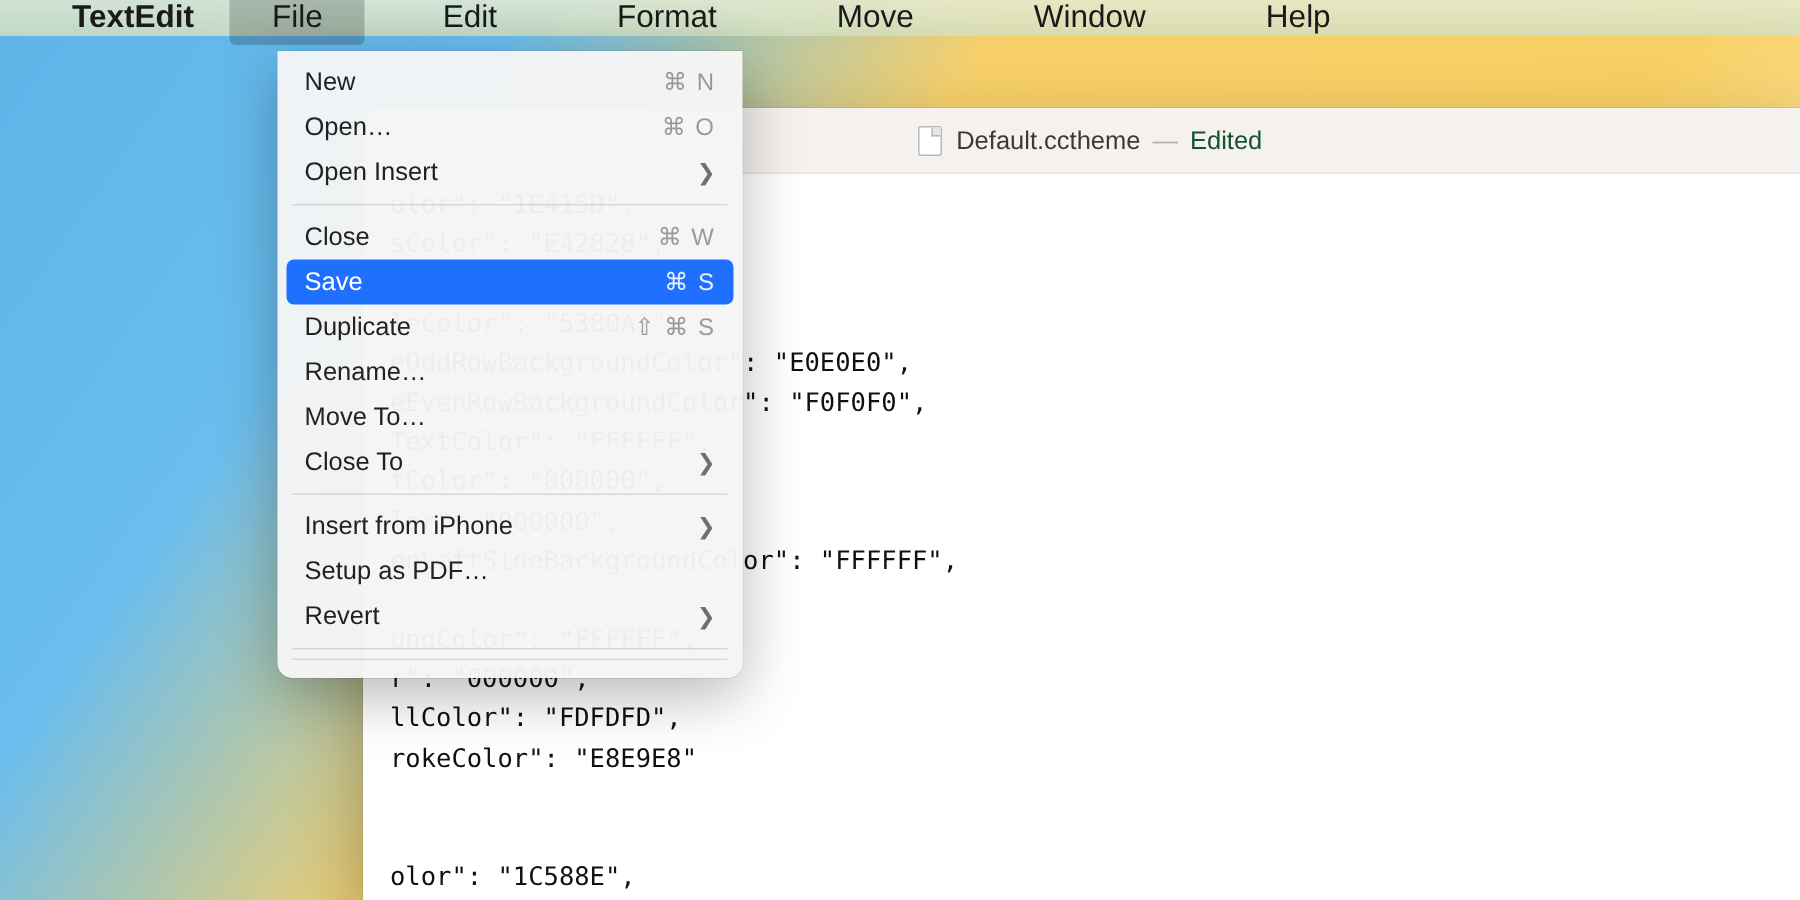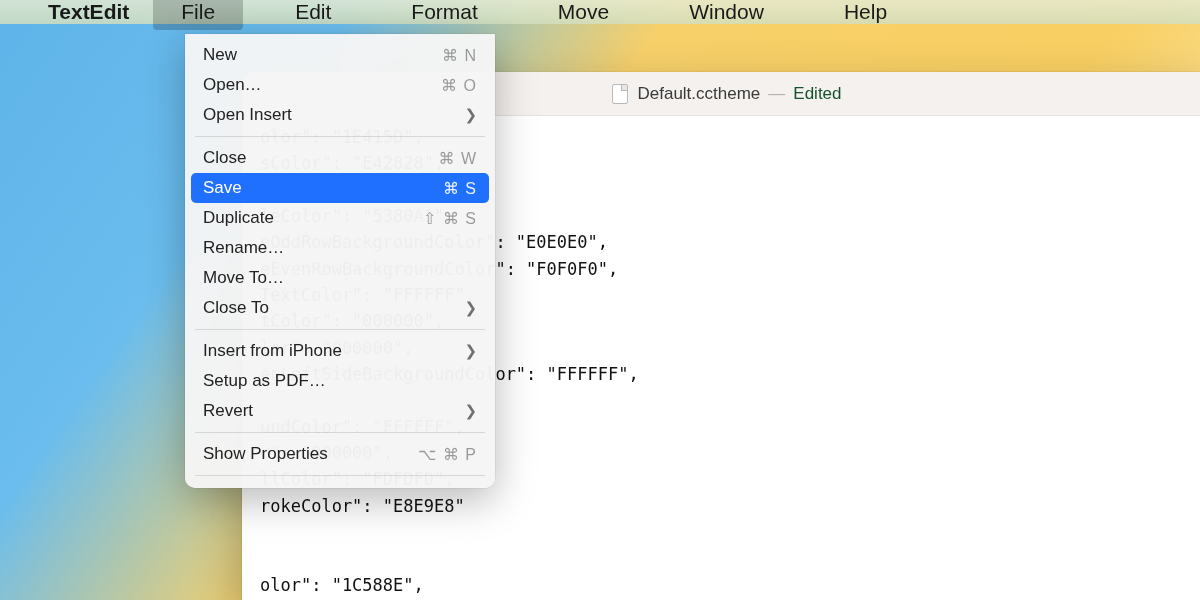--- a/index.html
+++ b/index.html
@@ -166,20 +166,16 @@
         <span class="chev">❯</span>
       </div>
       <div class="dd-item">
         <span>Setup as PDF…</span>
       </div>
       <div class="dd-item">
         <span>Revert</span>
         <span class="chev">❯</span>
       </div>
       <div class="dd-sep"></div>
-      <div class="dd-item">
-        <span>Show Properties</span>
-        <span class="shortcut">⌥ ⌘ P</span>
-      </div>
       <div class="dd-sep"></div>
     </div>
 
 </div>
 
 </body></html>

